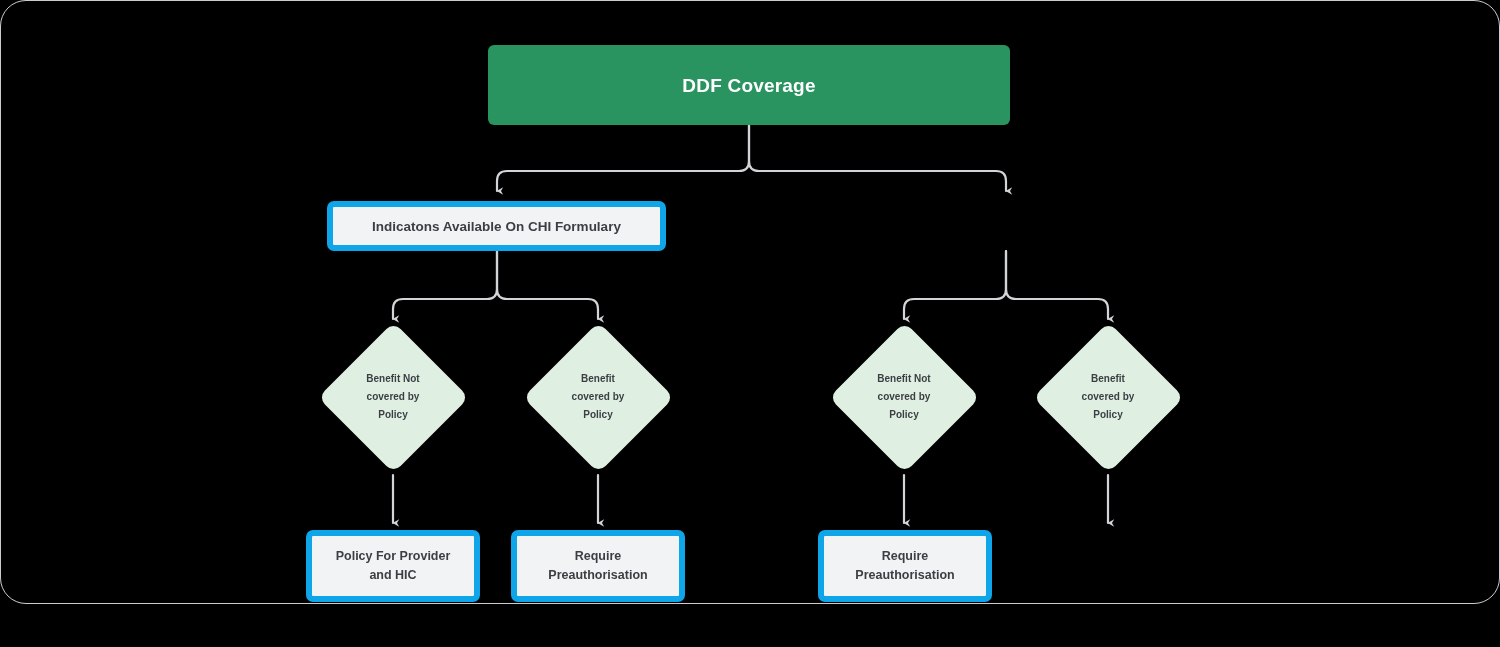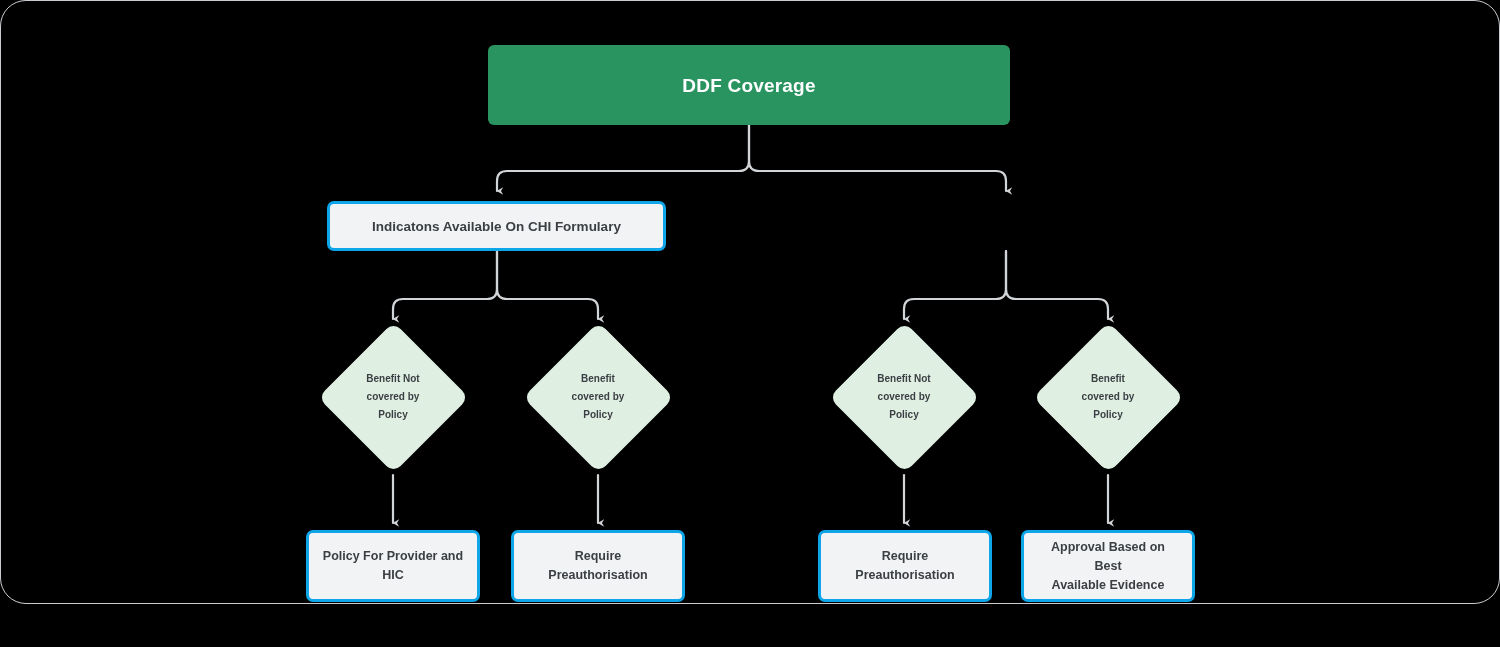--- a/index.html
+++ b/index.html
@@ -42,21 +42,21 @@
   .node-root {
     background: #2a9461;
     border-radius: 6px;
     color: #ffffff;
     font-size: 19px;
     font-weight: bold;
     letter-spacing: 0.2px;
   }
   .node-box {
     background: #f2f3f5;
-    border: 3px solid #0ea5e9;
+    border: 6px solid #0ea5e9;
     border-radius: 7px;
     color: #3b3f43;
     font-size: 13.5px;
     font-weight: bold;
   }
   .node-box.small {
     font-size: 12.5px;
   }
   .node-diamond {
     background: transparent;
@@ -162,18 +162,14 @@
   </div>
 
   <div class="node node-box small" style="left:510px; top:529px; width:174px; height:72px;">
     <span class="box-label">Require Preauthorisation</span>
   </div>
 
   <div class="node node-box small" style="left:817px; top:529px; width:174px; height:72px;">
     <span class="box-label">Require Preauthorisation</span>
   </div>
 
-  <div class="node node-box small" style="left:1020px; top:529px; width:174px; height:72px;">
-    <span class="box-label">Approval Based on Best
-Available Evidence</span>
-  </div>
 
 </div>
 
 </body></html>

